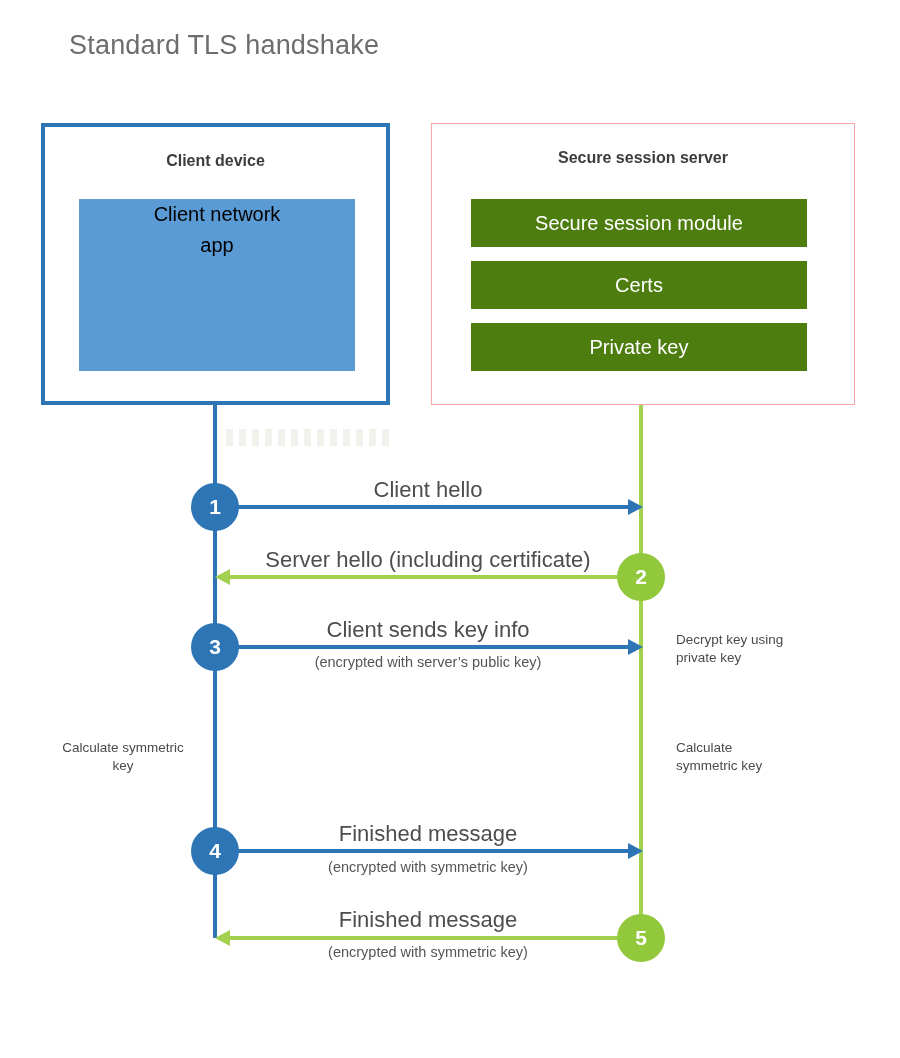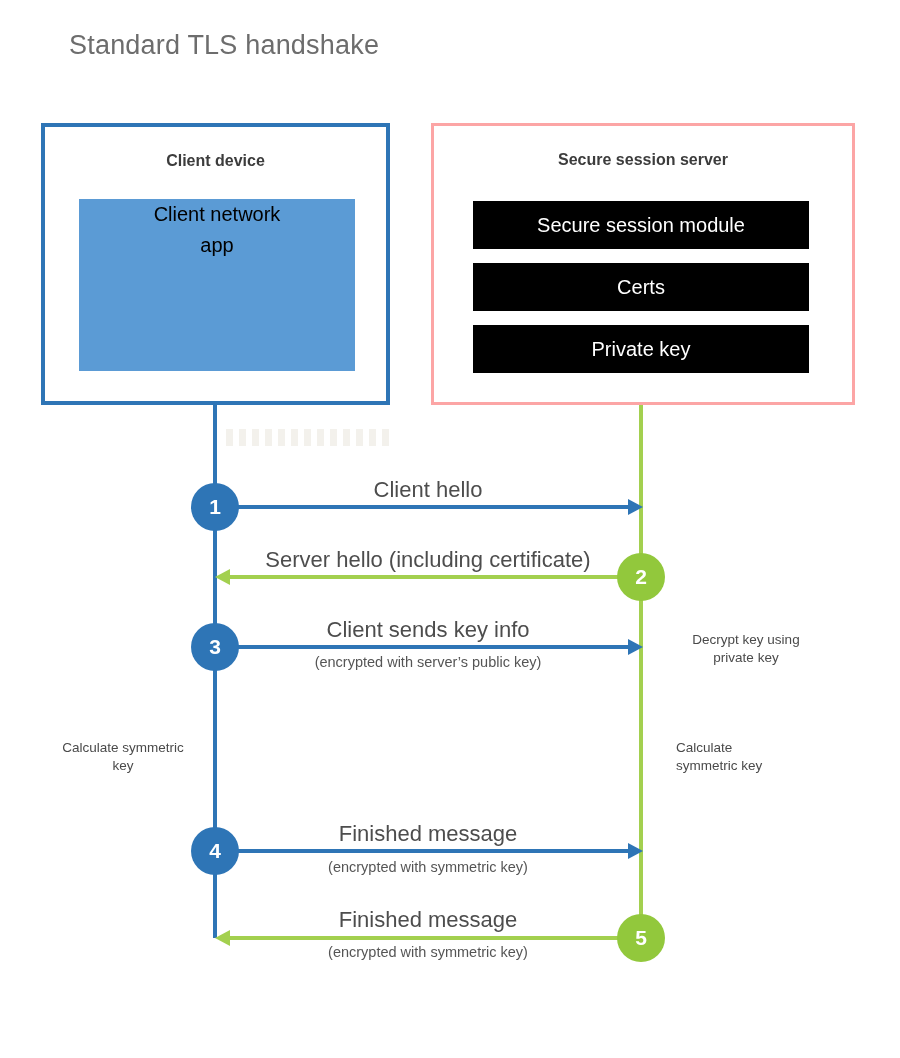--- a/index.html
+++ b/index.html
@@ -6,29 +6,29 @@
   .canvas{
     position:relative;width:900px;height:1058px;background:#ffffff;overflow:hidden;
     font-family:"Liberation Sans","DejaVu Sans",sans-serif;
   }
   .page-title{
     position:absolute;left:37px;top:30px;
     font-size:27px;font-weight:300;color:#6d6d6d;letter-spacing:0.2px;margin-left:32px;
   }
   .box{position:absolute;top:123px;height:282px;background:#fff;box-sizing:border-box;}
   .box.client{left:41px;width:349px;border:4px solid #2e75b6;}
-  .box.server{left:431px;width:424px;border:3px solid #fca5a5;}
+  .box.server{left:431px;width:424px;border:1px solid #fca5a5;}
   .box-title{margin-top:25px;text-align:center;font-size:16px;font-weight:700;color:#3c3c3c;}
   .app-box{
     position:absolute;left:34px;top:72px;width:276px;height:172px;background:#5b9bd5;
     color:#000000;display:flex;align-items:flex-start;justify-content:center;
     text-align:center;font-size:20px;line-height:1.55;
   }
   .server-bar{
-    position:absolute;left:39px;width:336px;height:48px;background:#000000;
+    position:absolute;left:39px;width:336px;height:48px;background:#4d7c0f;
     color:#fff;display:flex;align-items:center;justify-content:center;font-size:20px;
   }
   #bar1{top:75px}#bar2{top:137px}#bar3{top:199px}
 
   .lifeline{position:absolute;width:4px;}
   #client-lifeline{left:213px;top:405px;height:533px;background:#2e75b6;}
   #server-lifeline{left:639px;top:405px;height:533px;background:#a3d04f;}
 
   .watermark{position:absolute;left:226px;top:429px;display:flex;gap:6px;}
   .watermark i{width:7px;height:17px;background:#f3f1ec;}
@@ -67,21 +67,21 @@
   #l3{top:617px}
   #s3{top:654px}
   #l4{top:821px}
   #s4{top:859px}
   #l5{top:907px}
   #s5{top:944px}
 
   .note{position:absolute;font-size:13.5px;color:#4a4a4a;line-height:1.3;}
   #note-calc-left{left:58px;top:739px;width:130px;text-align:center;}
   #note-calc-right{left:676px;top:739px;width:110px;text-align:left;}
-  #note-decrypt{left:676px;top:631px;width:140px;text-align:center;}
+  #note-decrypt{left:676px;top:631px;width:140px;text-align:left;}
 </style>
 </head>
 <body>
 
 <div class="canvas">
 
   <div class="page-title">Standard TLS handshake</div>
 
   <div class="box client">
     <div class="box-title">Client device</div>

